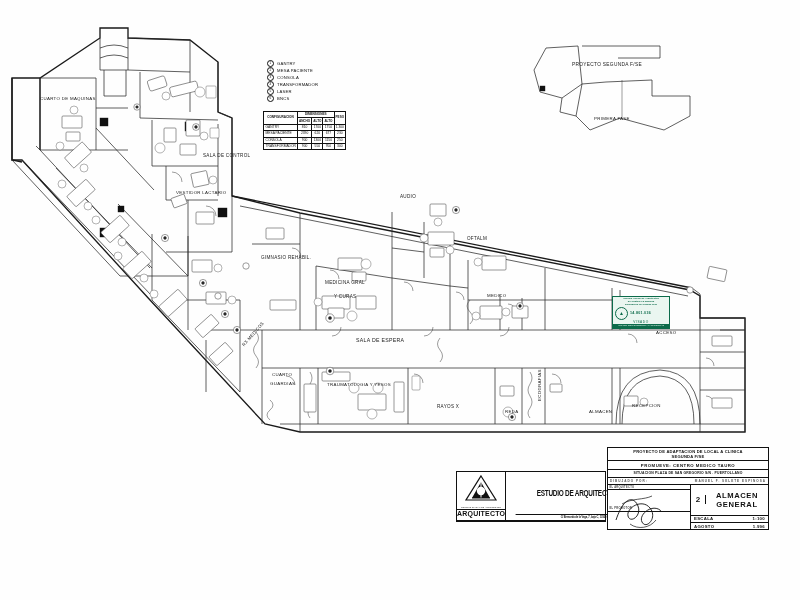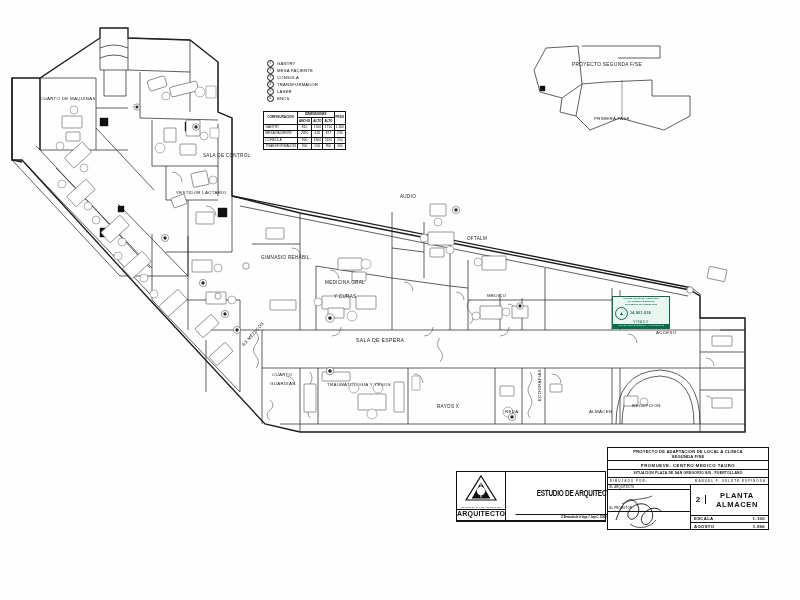--- a/index.html
+++ b/index.html
@@ -546,21 +546,21 @@
           <svg width="82" height="44">
             <path d="M8,30 C16,6 26,6 30,16 C34,26 22,34 20,26 C18,18 34,8 42,18
                      C50,28 38,40 34,32 C30,24 46,12 54,22" fill="none" stroke="#111" stroke-width=".9"></path>
             <path d="M14,14 C24,8 36,10 44,6" fill="none" stroke="#111" stroke-width=".7"></path>
             <path d="M22,34 C30,40 42,38 48,30" fill="none" stroke="#111" stroke-width=".7"></path>
           </svg>
         </div>
         <div class="tb-right">
           <div class="tb-plano">
             <div class="tb-num">2</div>
-            <div class="tb-ptxt">PLANTA  ALMACEN</div>
+            <div class="tb-ptxt">ALMACEN  GENERAL</div>
           </div>
           <div class="tb-esc">
             <div class="tb-escrow">
               <span>ESCALA</span>
               <span>1:100</span>
             </div>
             <div class="tb-escrow b">
               <span>AGOSTO</span>
               <span>1.996</span>
             </div>

